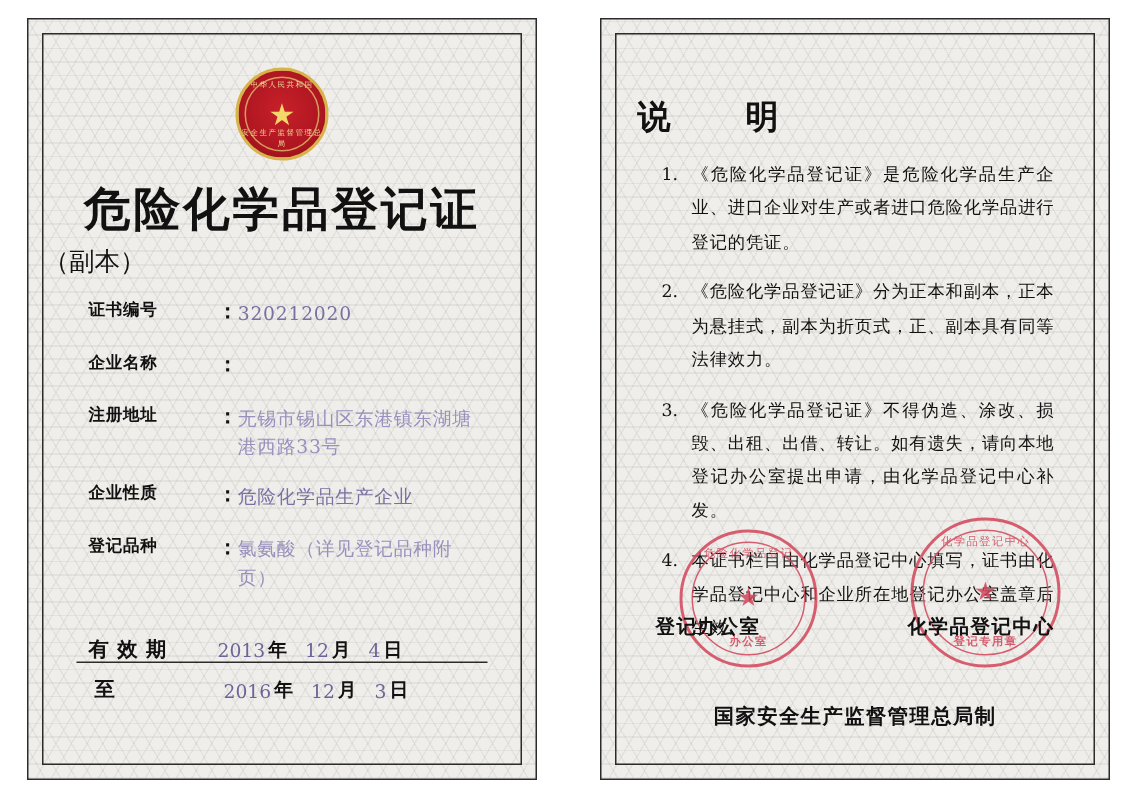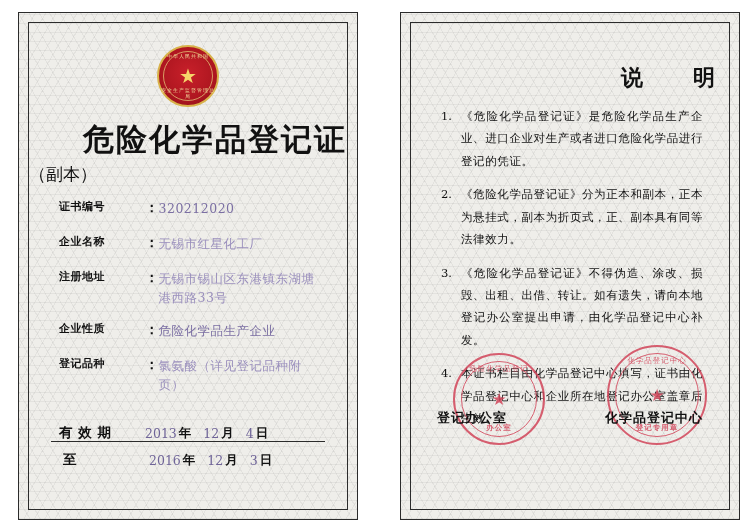--- a/index.html
+++ b/index.html
@@ -96,21 +96,21 @@
     font-size: 5px;
     color: #f0d79a;
     letter-spacing: 1px;
   }
 
   
   .cert-title {
     position: absolute;
     left: 0; right: 0;
     top: 96px;
-    text-align: right;
+    text-align: center;
     font-family: "DejaVu Serif", serif;
     font-size: 31px;
     font-weight: bold;
     letter-spacing: 2px;
     color: #111;
   }
   .cert-subtitle {
     position: absolute;
     left: 0; right: 14px;
     top: 140px;
@@ -203,21 +203,21 @@
     color: #111;
     font-weight: bold;
     margin-right: 12px;
   }
 
   
   .notice-title {
     position: absolute;
     left: 0; right: 0;
     top: 40px;
-    text-align: right;
+    text-align: left;
     font-family: "DejaVu Serif", serif;
     font-size: 22px;
     font-weight: bold;
     letter-spacing: 14px;
     text-indent: 14px;
     color: #111;
   }
   .notice-list {
     position: absolute;
     left: 30px;
@@ -352,21 +352,20 @@
 
         <div class="field-row">
           <div class="field-label">证书编号</div>
           <div class="field-colon">：</div>
           <div class="field-value">320212020</div>
         </div>
 
         <div class="field-row">
           <div class="field-label">企业名称</div>
           <div class="field-colon">：</div>
-          <div class="field-value faint">无锡市红星化工厂</div>
         </div>
 
         <div class="field-row">
           <div class="field-label">注册地址</div>
           <div class="field-colon">：</div>
           <div class="field-value faint">无锡市锡山区东港镇东湖塘港西路33号</div>
         </div>
 
         <div class="field-row">
           <div class="field-label">企业性质</div>
@@ -445,17 +444,18 @@
         <div class="stamp-star">★</div>
         <div class="stamp-bot">登记专用章</div>
       </div>
 
       <div class="sign-row">
         <div class="sign-label">登记办公室</div>
         <div class="sign-label">化学品登记中心</div>
       </div>
 
 
+      <div class="issuer">国家安全生产监督管理总局制</div>
 
     </div>
   </div>
 
 </div>
 
 </body></html>

